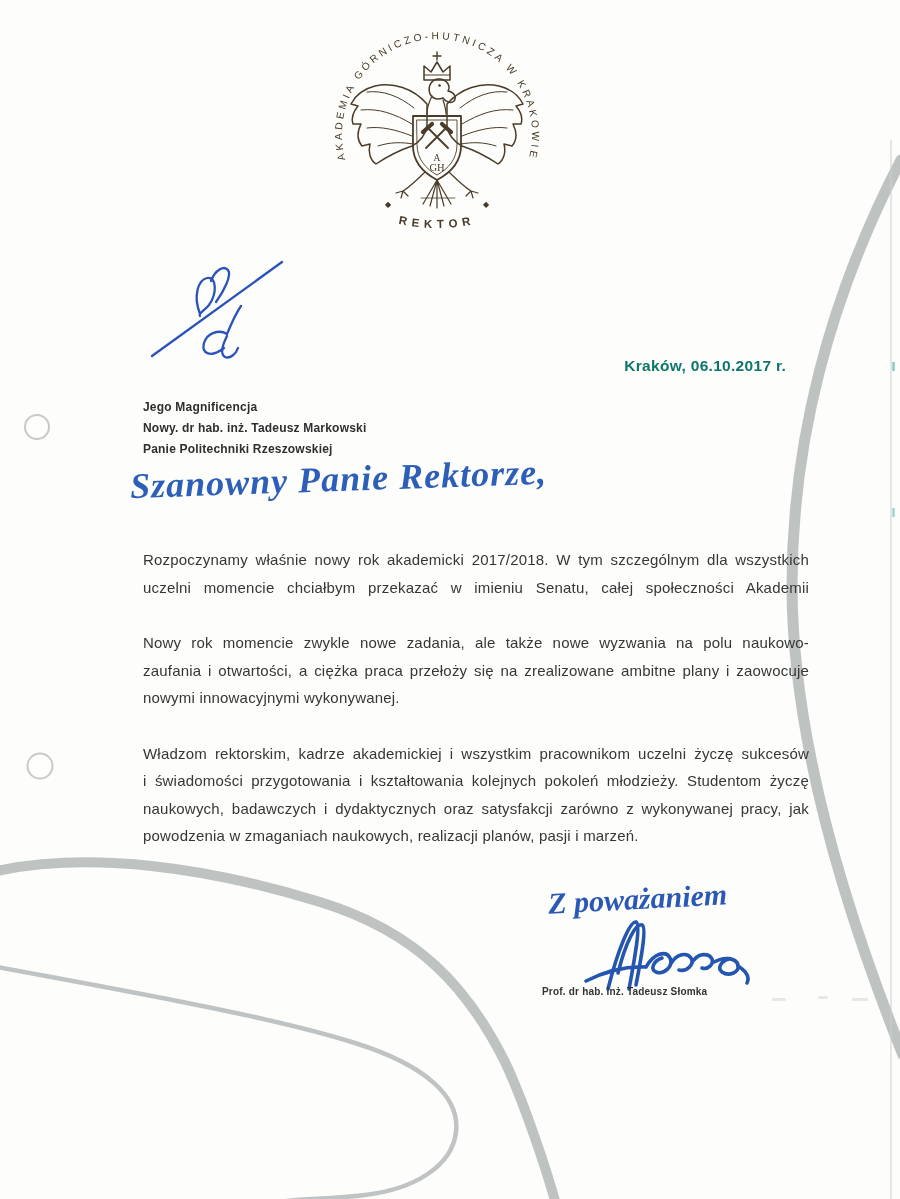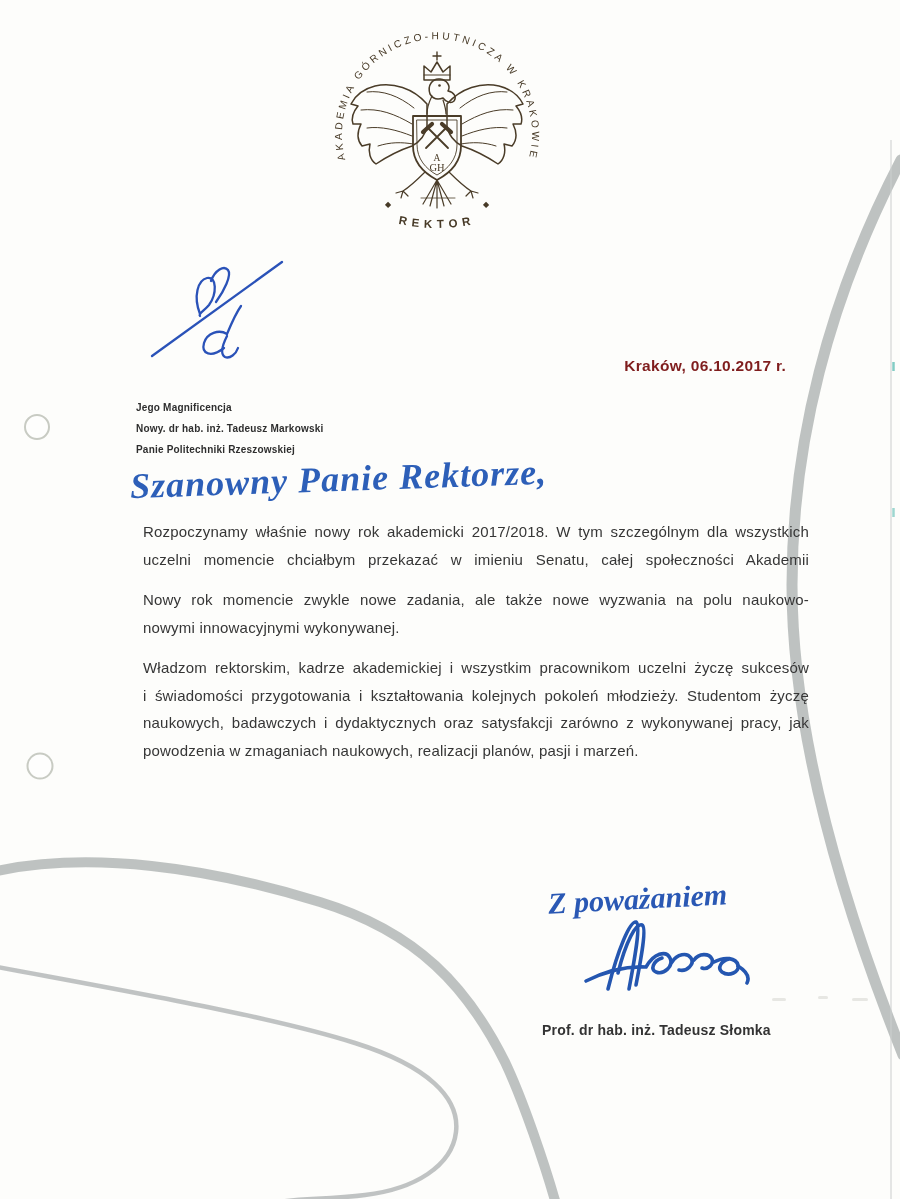--- a/index.html
+++ b/index.html
@@ -10,49 +10,49 @@
     color:#383838;
   }
   .abs{position:absolute;}
   
   #bg-svg{left:0;top:0;width:900px;height:1199px;z-index:1;}
   
   #seal{left:287px;top:22px;width:300px;height:232px;z-index:3;}
   
   .dateline{
     left:143px;top:357px;width:643px;text-align:right;
-    font-size:15.5px;letter-spacing:.3px;color:#7f1d1d;font-weight:bold;z-index:4;
+    font-size:15.5px;letter-spacing:.3px;color:#0f766e;font-weight:bold;z-index:4;
   }
   .recipient{
-    left:136px;top:397px;line-height:21px;font-size:10px;font-weight:bold;
+    left:143px;top:397px;line-height:21px;font-size:12px;font-weight:bold;
     color:#2e2e2e;letter-spacing:.2px;z-index:4;
   }
   .salutation{
     left:130px;top:458px;z-index:4;
     font-family:"Liberation Serif",serif;font-style:italic;font-weight:bold;
     font-size:36px;color:#2d5fb8;transform:rotate(-2deg);
     letter-spacing:1px;white-space:nowrap;
   }
   .body-text{left:143px;top:518px;width:666px;z-index:4;}
   .body-text .line{
     font-size:15px;line-height:27.5px;height:27.5px;white-space:nowrap;
     text-align:justify;text-align-last:justify;color:#363636;letter-spacing:.2px;
   }
   .body-text .line.last{text-align-last:left;}
-  .body-text .para{margin-bottom:13px;}
+  .body-text .para{margin-bottom:13px;margin-top:28px;}
   .closing{
     left:548px;top:882px;z-index:4;
     font-family:"Liberation Serif",serif;font-style:italic;font-weight:bold;
     font-size:30px;color:#2a58b4;transform:rotate(-3deg);white-space:nowrap;
   }
   #initials-svg{left:148px;top:250px;width:140px;height:112px;z-index:4;}
   #signature-svg{left:578px;top:913px;width:175px;height:85px;z-index:4;}
   .signer{
-    left:542px;top:986px;width:260px;font-size:14px;font-weight:bold;
-    color:#333;letter-spacing:.2px;z-index:4;white-space:nowrap;margin-top:36px;
+    left:542px;top:986px;width:260px;font-size:10px;font-weight:bold;
+    color:#333;letter-spacing:.2px;z-index:4;white-space:nowrap;
   }
   .artifact{height:3px;background:#d6d6d0;opacity:.55;z-index:2;border-radius:2px;}
 </style>
 </head>
 <body>
 
 <svg id="bg-svg" class="abs" viewBox="0 0 900 1199" xmlns="http://www.w3.org/2000/svg" aria-hidden="true">
   <g fill="none" stroke="#b9bdbc" stroke-linecap="round">
     <path d="M 901,160 C 828,300 792,445 792,585 C 792,735 843,905 903,1055" stroke-width="11" opacity="0.92"></path>
     <path d="M -8,872 C 90,850 210,868 320,902 C 418,932 468,988 505,1062 C 523,1100 545,1165 556,1204" stroke-width="10" opacity="0.92"></path>
@@ -141,20 +141,21 @@
 
 <div class="abs salutation">Szanowny Panie Rektorze,</div>
 
 <div class="abs body-text">
   <div class="para">
     <div class="line">Rozpoczynamy właśnie nowy rok akademicki 2017/2018. W tym szczególnym dla wszystkich</div>
     <div class="line">uczelni momencie chciałbym przekazać w imieniu Senatu, całej społeczności Akademii</div>
   </div>
   <div class="para">
     <div class="line">Nowy rok momencie zwykle nowe zadania, ale także nowe wyzwania na polu naukowo-</div>
+    <div class="line">zaufania i otwartości, a ciężka praca przełoży się na zrealizowane ambitne plany i zaowocuje</div>
     <div class="line last">nowymi innowacyjnymi wykonywanej.</div>
   </div>
   <div class="para">
     <div class="line">Władzom rektorskim, kadrze akademickiej i wszystkim pracownikom uczelni życzę sukcesów</div>
     <div class="line">i świadomości przygotowania i kształtowania kolejnych pokoleń młodzieży. Studentom życzę</div>
     <div class="line">naukowych, badawczych i dydaktycznych oraz satysfakcji zarówno z wykonywanej pracy, jak</div>
     <div class="line last">powodzenia w zmaganiach naukowych, realizacji planów, pasji i marzeń.</div>
   </div>
 </div>
 

